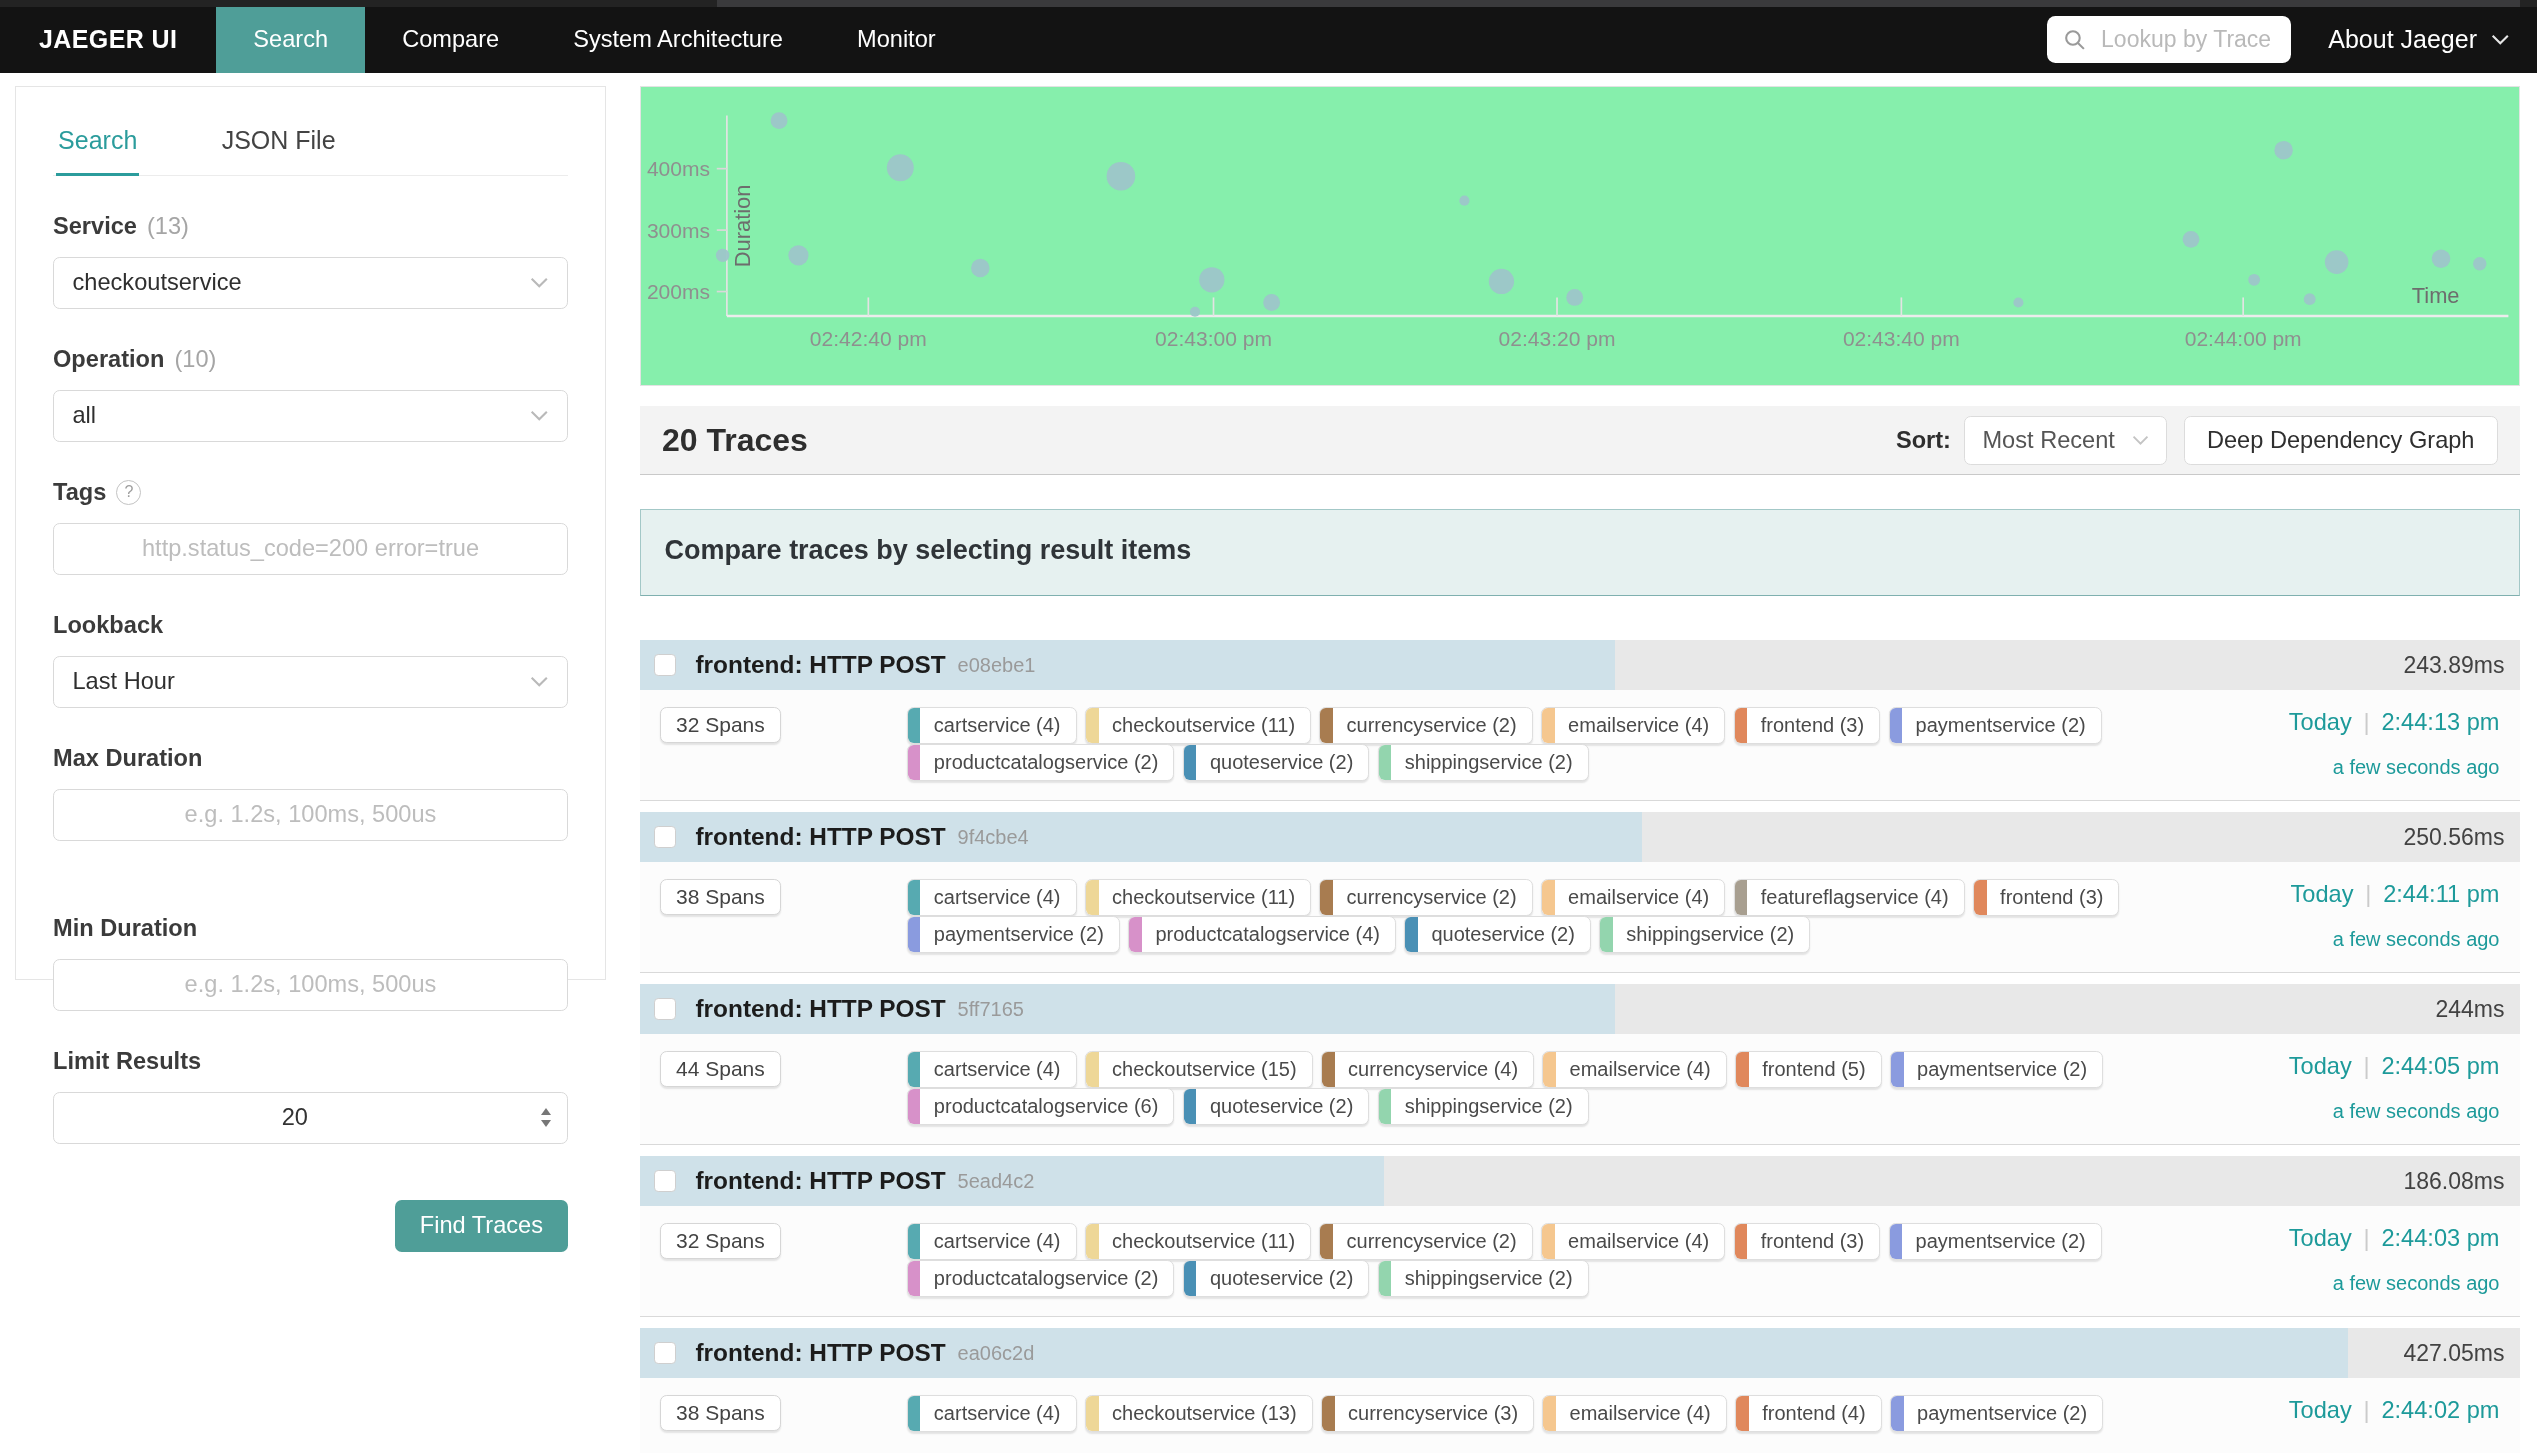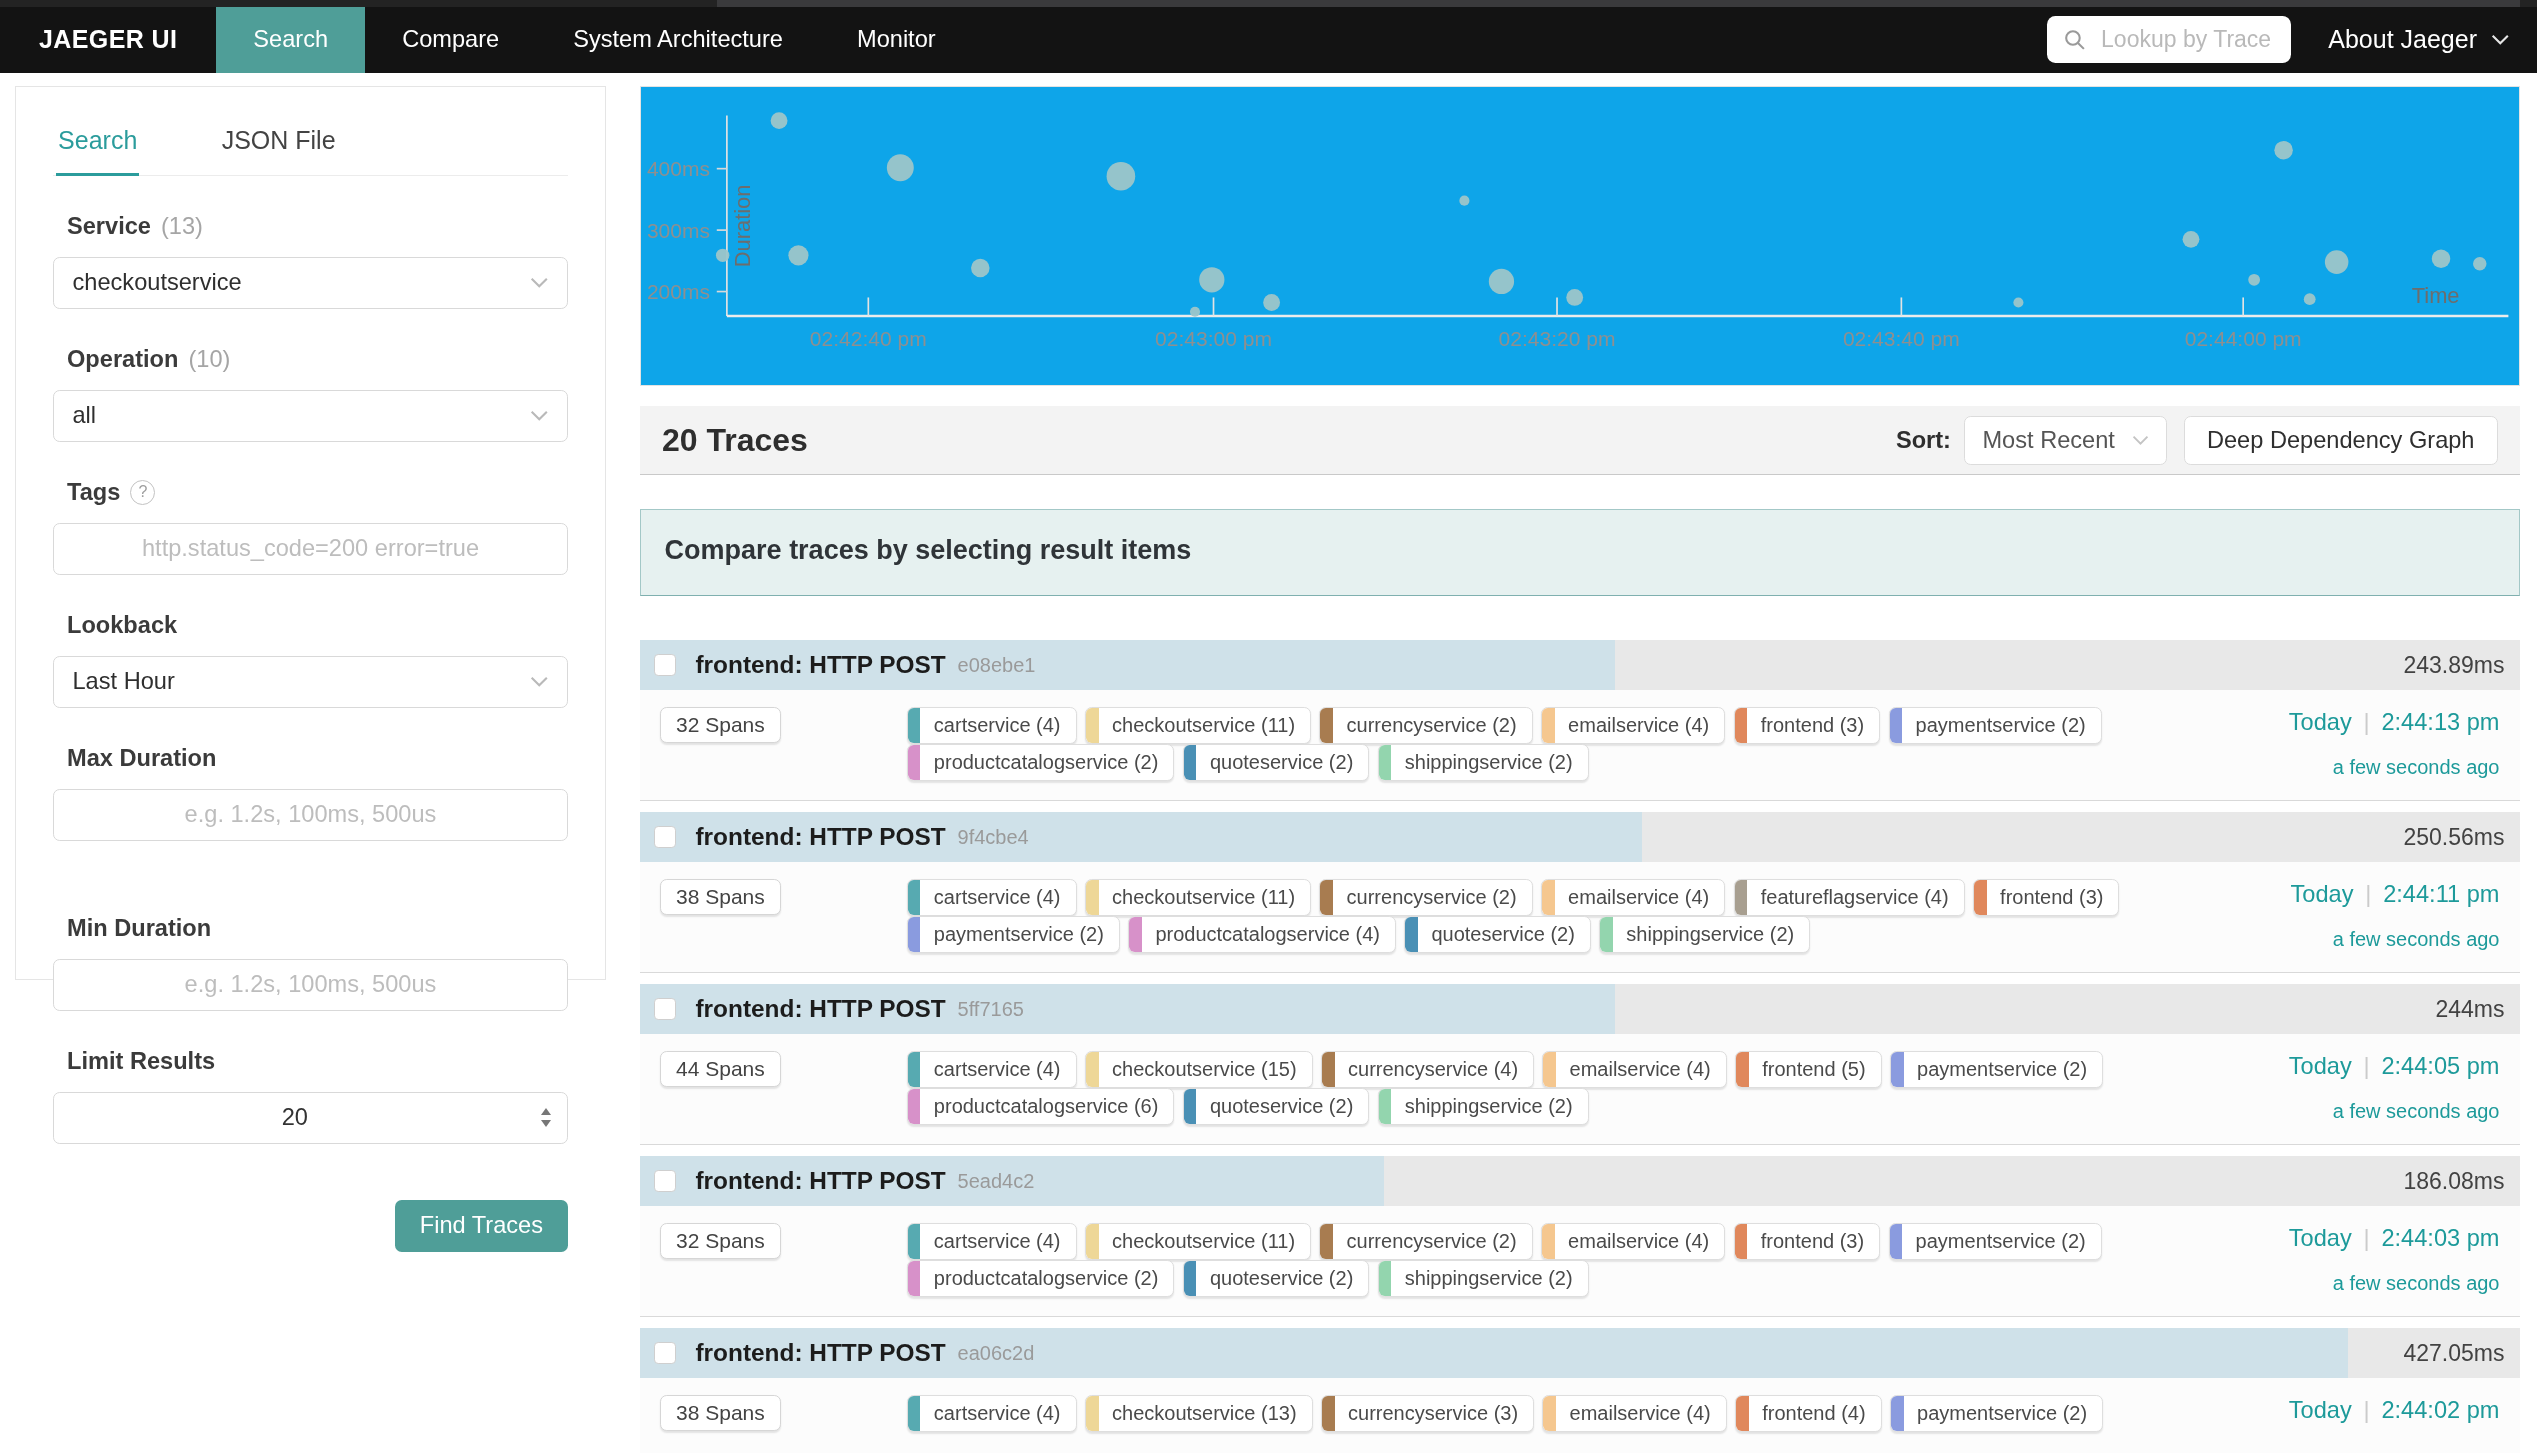--- a/index.html
+++ b/index.html
@@ -30,41 +30,41 @@
   .about { display: flex; align-items: center; gap: 13.5px; font-size: 25px; cursor: pointer; }
 
   
   .main { display: flex; align-items: flex-start; padding-top: 13.5px; }
 
   
   .sidebar { width: 591px; margin-left: 15px; background: #fff; border: 0.8px solid #e5e5e5; padding: 25px 37px 34px; height: 894px; flex: none; }
   .side-tabs { display: flex; gap: 81px; border-bottom: 1.7px solid #ececec; padding: 0 3.4px; }
   .side-tab { font-size: 25px; color: #434343; padding: 13.5px 1.7px 18.5px; border-bottom: 3.4px solid transparent; margin-bottom: -1.7px; cursor: pointer; }
   .side-tab.active { color: #2b9c9c; border-bottom-color: #2b9c9c; }
-  .field-label { font-size: 23.6px; font-weight: bold; color: #3b3b3b; margin: 37px 14px 17px; display: flex; align-items: center; gap: 10px; }
+  .field-label { font-size: 23.6px; font-weight: bold; color: #3b3b3b; margin: 37px 0 17px; display: flex; align-items: center; gap: 10px; }
   .field-label .count { color: #a5a5a5; font-weight: normal; }
   .help-circle { width: 25px; height: 25px; border: 1.7px solid #c3c3c3; border-radius: 50%; color: #9e9e9e; font-size: 16px; font-weight: normal; display: inline-flex; align-items: center; justify-content: center; }
   .select { height: 52px; border: 0.8px solid #d9d9d9; border-radius: 6.7px; background: #fff; display: flex; align-items: center; justify-content: space-between; padding: 0 18.5px; font-size: 23.6px; color: #2f2f2f; cursor: pointer; }
   .text-input { height: 52px; width: 100%; border: 0.8px solid #d9d9d9; border-radius: 6.7px; padding: 0 18.5px; font-size: 23.6px; color: #333; font-family: "Liberation Sans", sans-serif; outline: none; text-align: center; }
   .text-input::placeholder { color: #bdbdbd; }
   .dur-grid { display: flex; gap: 37px; flex-direction: column; }
   .dur-col { flex: 1; min-width: 0; }
   .dur-col .field-label { margin-top: 37px; }
   .limit-wrap { position: relative; }
   .limit-wrap input { padding-right: 50px; }
   .spinner { position: absolute; right: 17px; top: 50%; transform: translateY(-50%); display: flex; flex-direction: column; gap: 5.9px; }
   .tri-up { width: 0; height: 0; border-left: 5.9px solid transparent; border-right: 5.9px solid transparent; border-bottom: 7.6px solid #777; }
   .tri-down { width: 0; height: 0; border-left: 5.9px solid transparent; border-right: 5.9px solid transparent; border-top: 7.6px solid #777; }
   .find-row { display: flex; justify-content: flex-end; margin-top: 56px; }
   .find-btn { background: #4f9e98; color: #fff; border: none; border-radius: 6.7px; font-size: 23.6px; padding: 12.6px 25px; font-family: "Liberation Sans", sans-serif; cursor: pointer; }
 
   
   .content { flex: 1; margin-left: 34px; margin-right: 18.5px; min-width: 0; }
 
-  .chart-card { border: 0.8px solid #e3e3e3; background: #0ea5e9; height: 300px; }
+  .chart-card { border: 0.8px solid #e3e3e3; background: #86efac; height: 300px; }
   .chart-card svg { display: block; width: 100%; height: 100%; }
   .tick-label { font-size: 25px; fill: #8f8f8f; font-family: "Liberation Sans", sans-serif; }
   .axis-label { font-size: 26px; fill: #6d6d6d; font-family: "Liberation Sans", sans-serif; }
 
   .results-header { margin-top: 20px; height: 69px; background: #f3f3f3; border-bottom: 1.7px solid #c9c9c9; display: flex; align-items: center; padding: 0 22px; }
   .results-title { font-size: 32px; font-weight: 600; color: #2e2e2e; }
   .results-right { margin-left: auto; display: flex; align-items: center; }
   .sort-label { font-size: 23.6px; font-weight: bold; color: #2e2e2e; margin-right: 13.5px; }
   .sort-select { height: 49px; background: #fff; border: 0.8px solid #dcdcdc; border-radius: 6.7px; display: flex; align-items: center; gap: 17px; padding: 0 17px; font-size: 23.6px; color: #555; cursor: pointer; }
   .ddg-btn { height: 49px; margin-left: 17px; background: #fff; border: 0.8px solid #dcdcdc; border-radius: 6.7px; font-size: 23.6px; color: #2f2f2f; padding: 0 22px; font-family: "Liberation Sans", sans-serif; cursor: pointer; }

